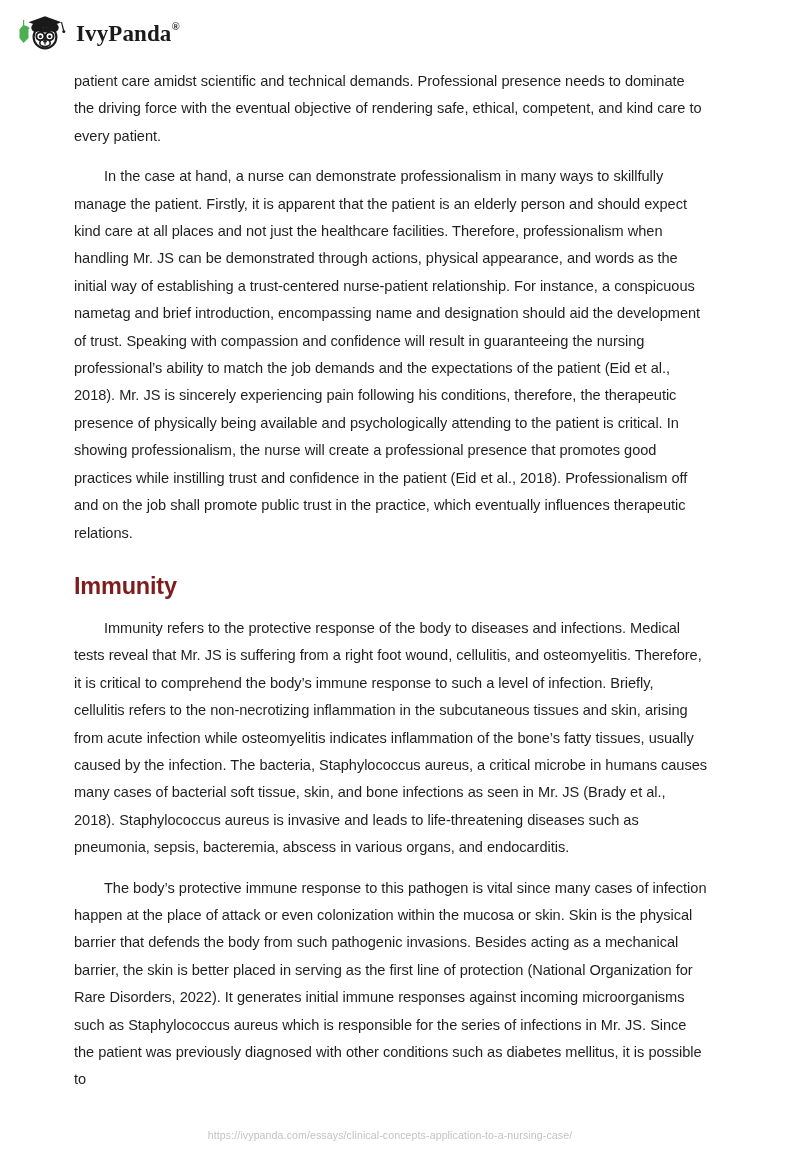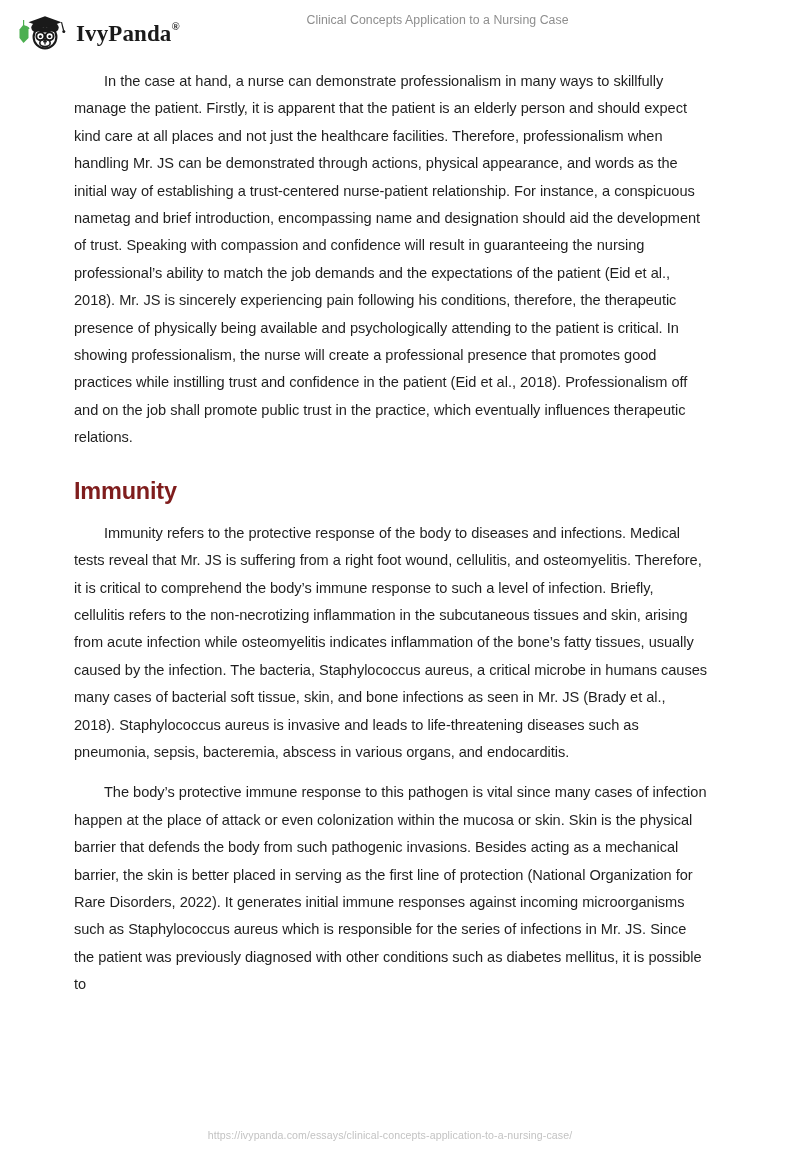--- a/index.html
+++ b/index.html
@@ -164,25 +164,25 @@
 
         <g stroke="#1a1a1a" stroke-width="1.2" fill="none">
           <path d="M45.5 10.2 L47.6 18.5"></path>
         </g>
         <circle cx="47.8" cy="19.6" r="1.5" fill="#1a1a1a"></circle>
       </svg>
     </span>
     <span class="brand-name"><span>IvyPanda</span><span class="reg">®</span></span>
   </div>
 
-  <div class="header-title">Clinical Concepts Application to a Nursing Case</div>
 </div>
 
 <div class="doc-body">
   <div id="blocks-root">
+      <p class="para">patient care amidst scientific and technical demands. Professional presence needs to dominate the driving force with the eventual objective of rendering safe, ethical, competent, and kind care to every patient.</p>
       <p class="para indent">In the case at hand, a nurse can demonstrate professionalism in many ways to skillfully manage the patient. Firstly, it is apparent that the patient is an elderly person and should expect kind care at all places and not just the healthcare facilities. Therefore, professionalism when handling Mr. JS can be demonstrated through actions, physical appearance, and words as the initial way of establishing a trust-centered nurse-patient relationship. For instance, a conspicuous nametag and brief introduction, encompassing name and designation should aid the development of trust. Speaking with compassion and confidence will result in guaranteeing the nursing professional’s ability to match the job demands and the expectations of the patient (Eid et al., 2018). Mr. JS is sincerely experiencing pain following his conditions, therefore, the therapeutic presence of physically being available and psychologically attending to the patient is critical. In showing professionalism, the nurse will create a professional presence that promotes good practices while instilling trust and confidence in the patient (Eid et al., 2018). Professionalism off and on the job shall promote public trust in the practice, which eventually influences therapeutic relations.</p>
       <h2 class="section-heading">Immunity</h2>
       <p class="para indent"><span>Immunity refers to the protective response of the body to diseases and infections. Medical tests reveal that Mr. JS is suffering from a right foot wound, cellulitis, and osteomyelitis. Therefore, it is critical to comprehend the body’s immune response to such a level of infection. Briefly, cellulitis refers to the non-necrotizing inflammation in the subcutaneous tissues and skin, arising from acute infection while osteomyelitis indicates inflammation of the bone’s fatty tissues, usually caused by the infection. The bacteria, </span><span class="it">Staphylococcus aureus</span><span>, a critical microbe in humans causes many cases of bacterial soft tissue, skin, and bone infections as seen in Mr. JS (Brady et al., 2018). </span><span class="it">Staphylococcus aureus</span><span> is invasive and leads to life-threatening diseases such as pneumonia, sepsis, bacteremia, abscess in various organs, and endocarditis.</span></p>
       <p class="para indent"><span>The body’s protective immune response to this pathogen is vital since many cases of infection happen at the place of attack or even colonization within the mucosa or skin. Skin is the physical barrier that defends the body from such pathogenic invasions. Besides acting as a mechanical barrier, the skin is better placed in serving as the first line of protection (National Organization for Rare Disorders, 2022). It generates initial immune responses against incoming microorganisms such as </span><span class="it">Staphylococcus aureus</span><span> which is responsible for the series of infections in Mr. JS. Since the patient was previously diagnosed with other conditions such as diabetes mellitus, it is possible to</span></p>
     </div>
 </div>
 
 <div class="page-footer">
   <a class="footer-url" href="#">https://ivypanda.com/essays/clinical-concepts-application-to-a-nursing-case/</a>
 </div>

